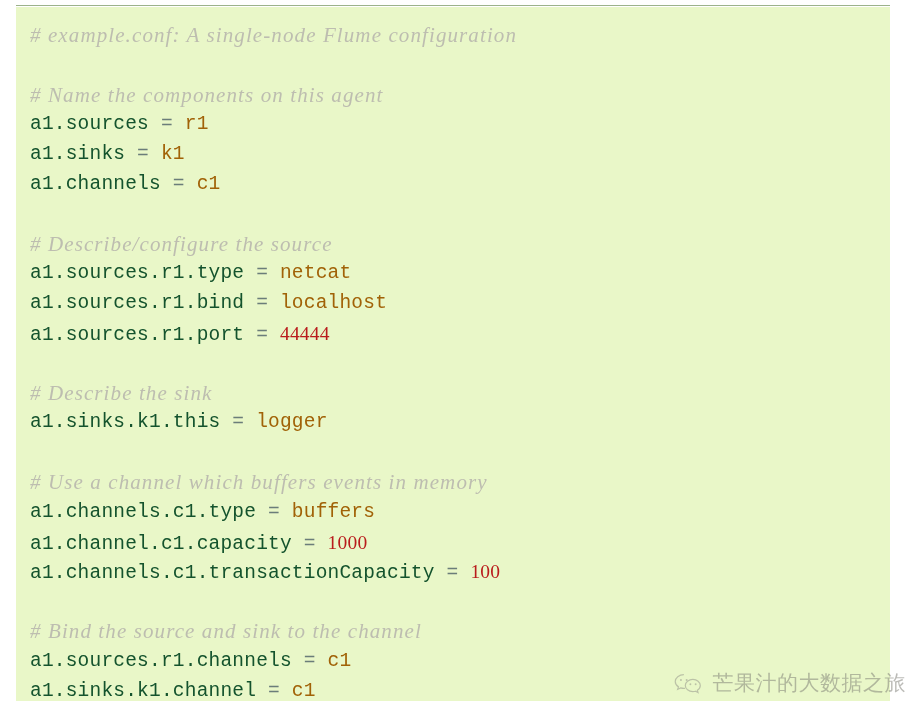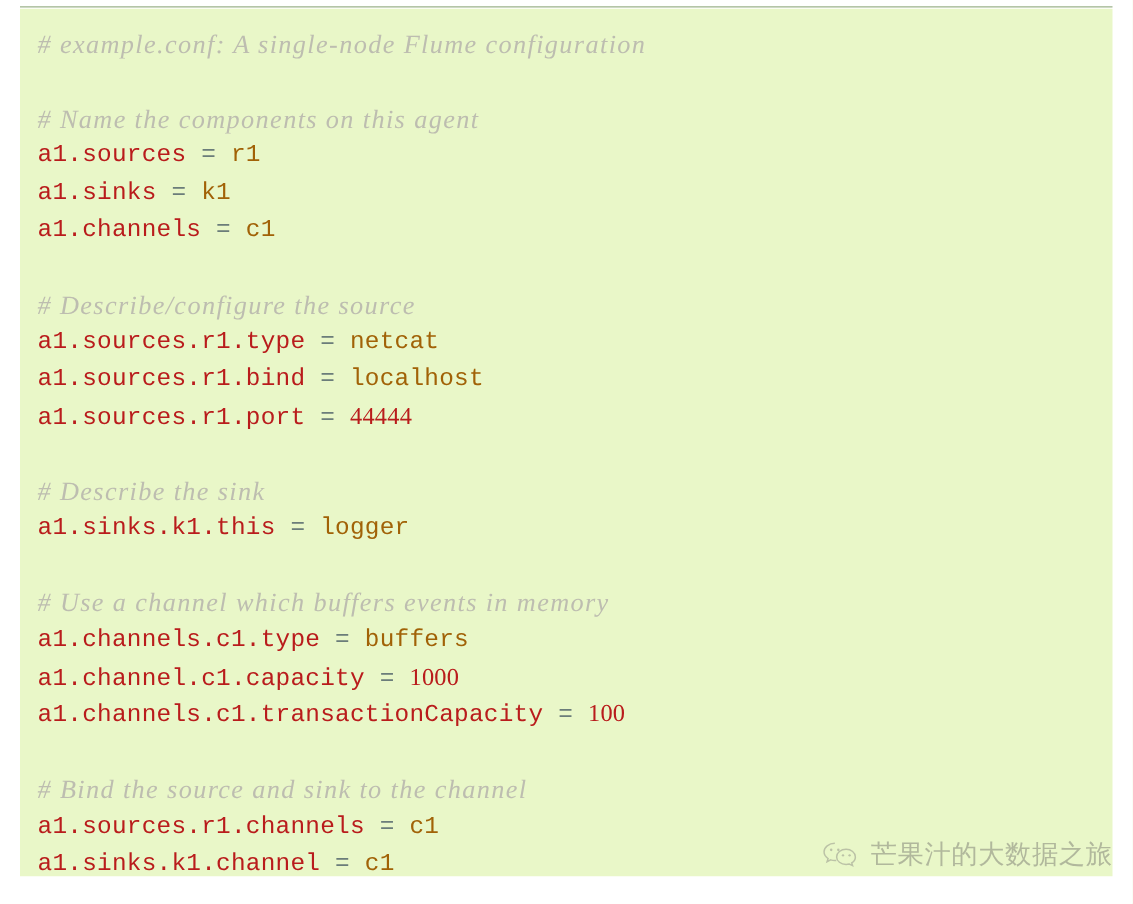--- a/index.html
+++ b/index.html
@@ -63,37 +63,37 @@
   }
 
   .tok-comment {
     color: #bdbdb0;
     font-style: italic;
     font-family: "Liberation Serif", "DejaVu Serif", serif;
     font-size: 21px;
     letter-spacing: 1.1px;
   }
   .tok-key {
-    color: #b91c1c;
+    color: #14532d;
   }
   .tok-op {
     color: #6b7d7a;
   }
   .tok-val {
     color: #a16207;
   }
   .tok-num {
     color: #b91c1c;
     font-family: Liberation Serif, serif;
   }
 
   
   .watermark {
     position: absolute;
-    right: 16px;
+    right: 0;
     bottom: 26px;
     display: flex;
     align-items: center;
     gap: 10px;
     opacity: 0.5;
   }
   .wechat-icon {
     width: 30px;
     height: 23px;
     display: block;

